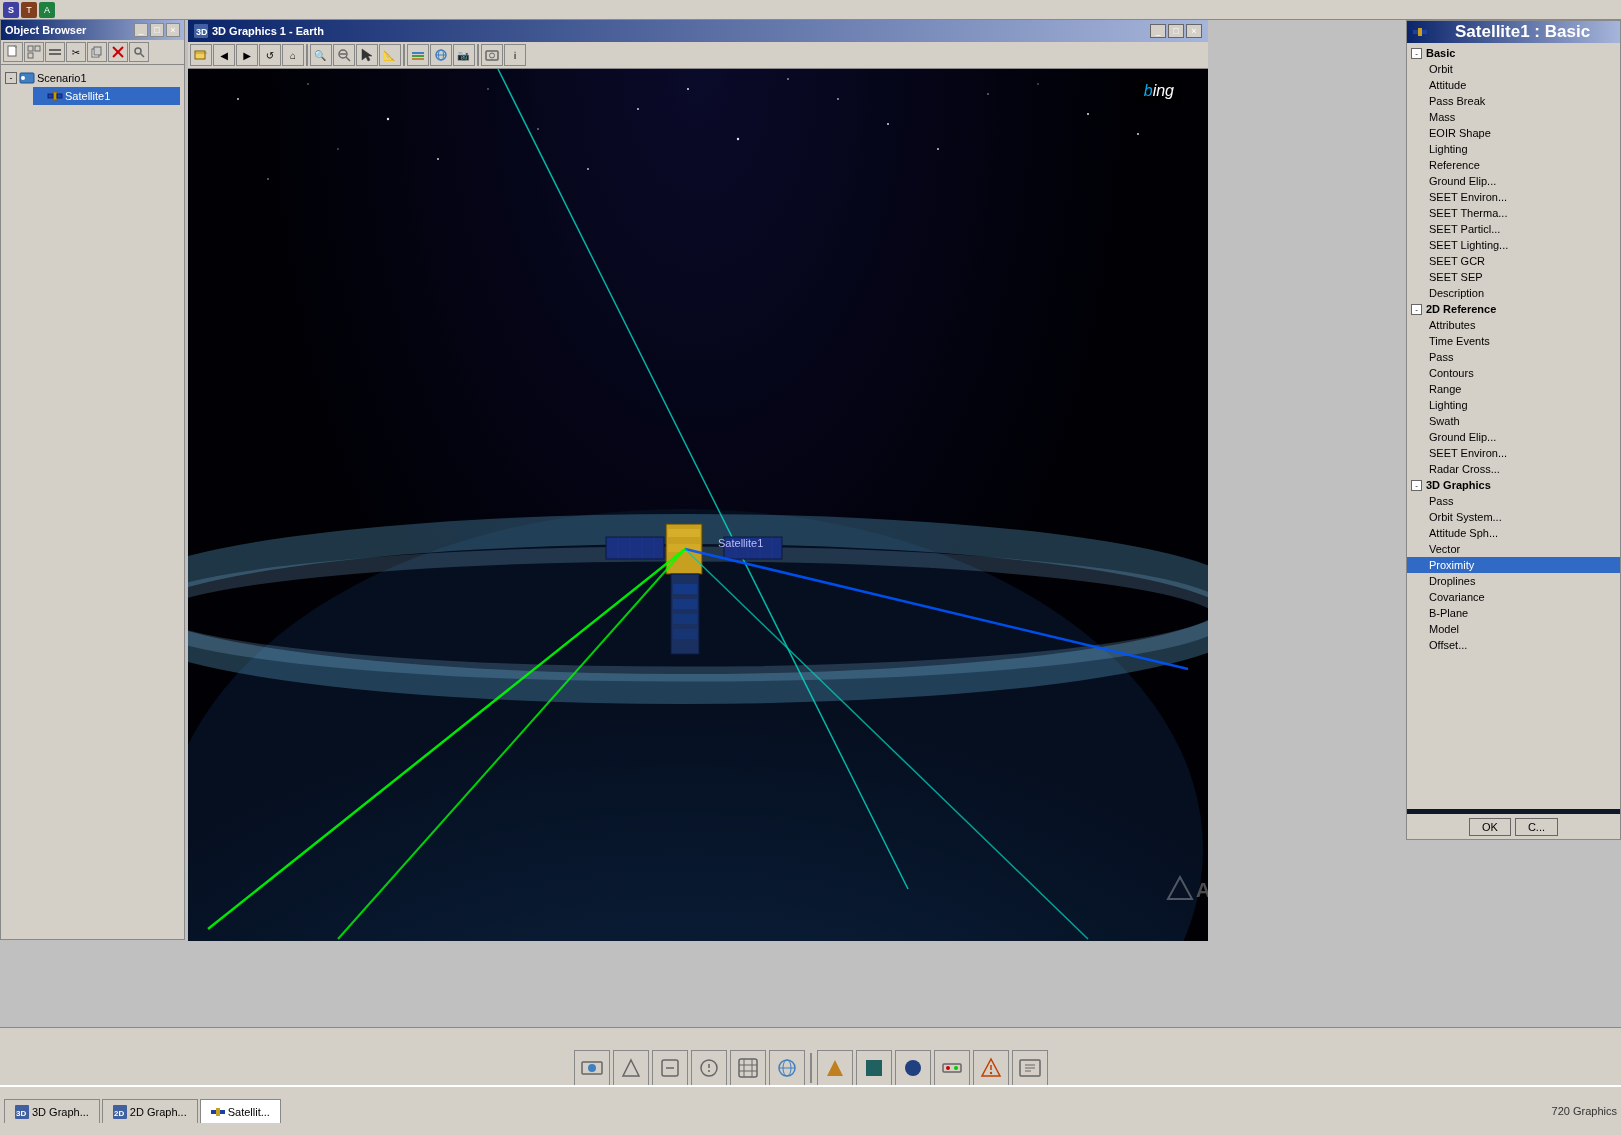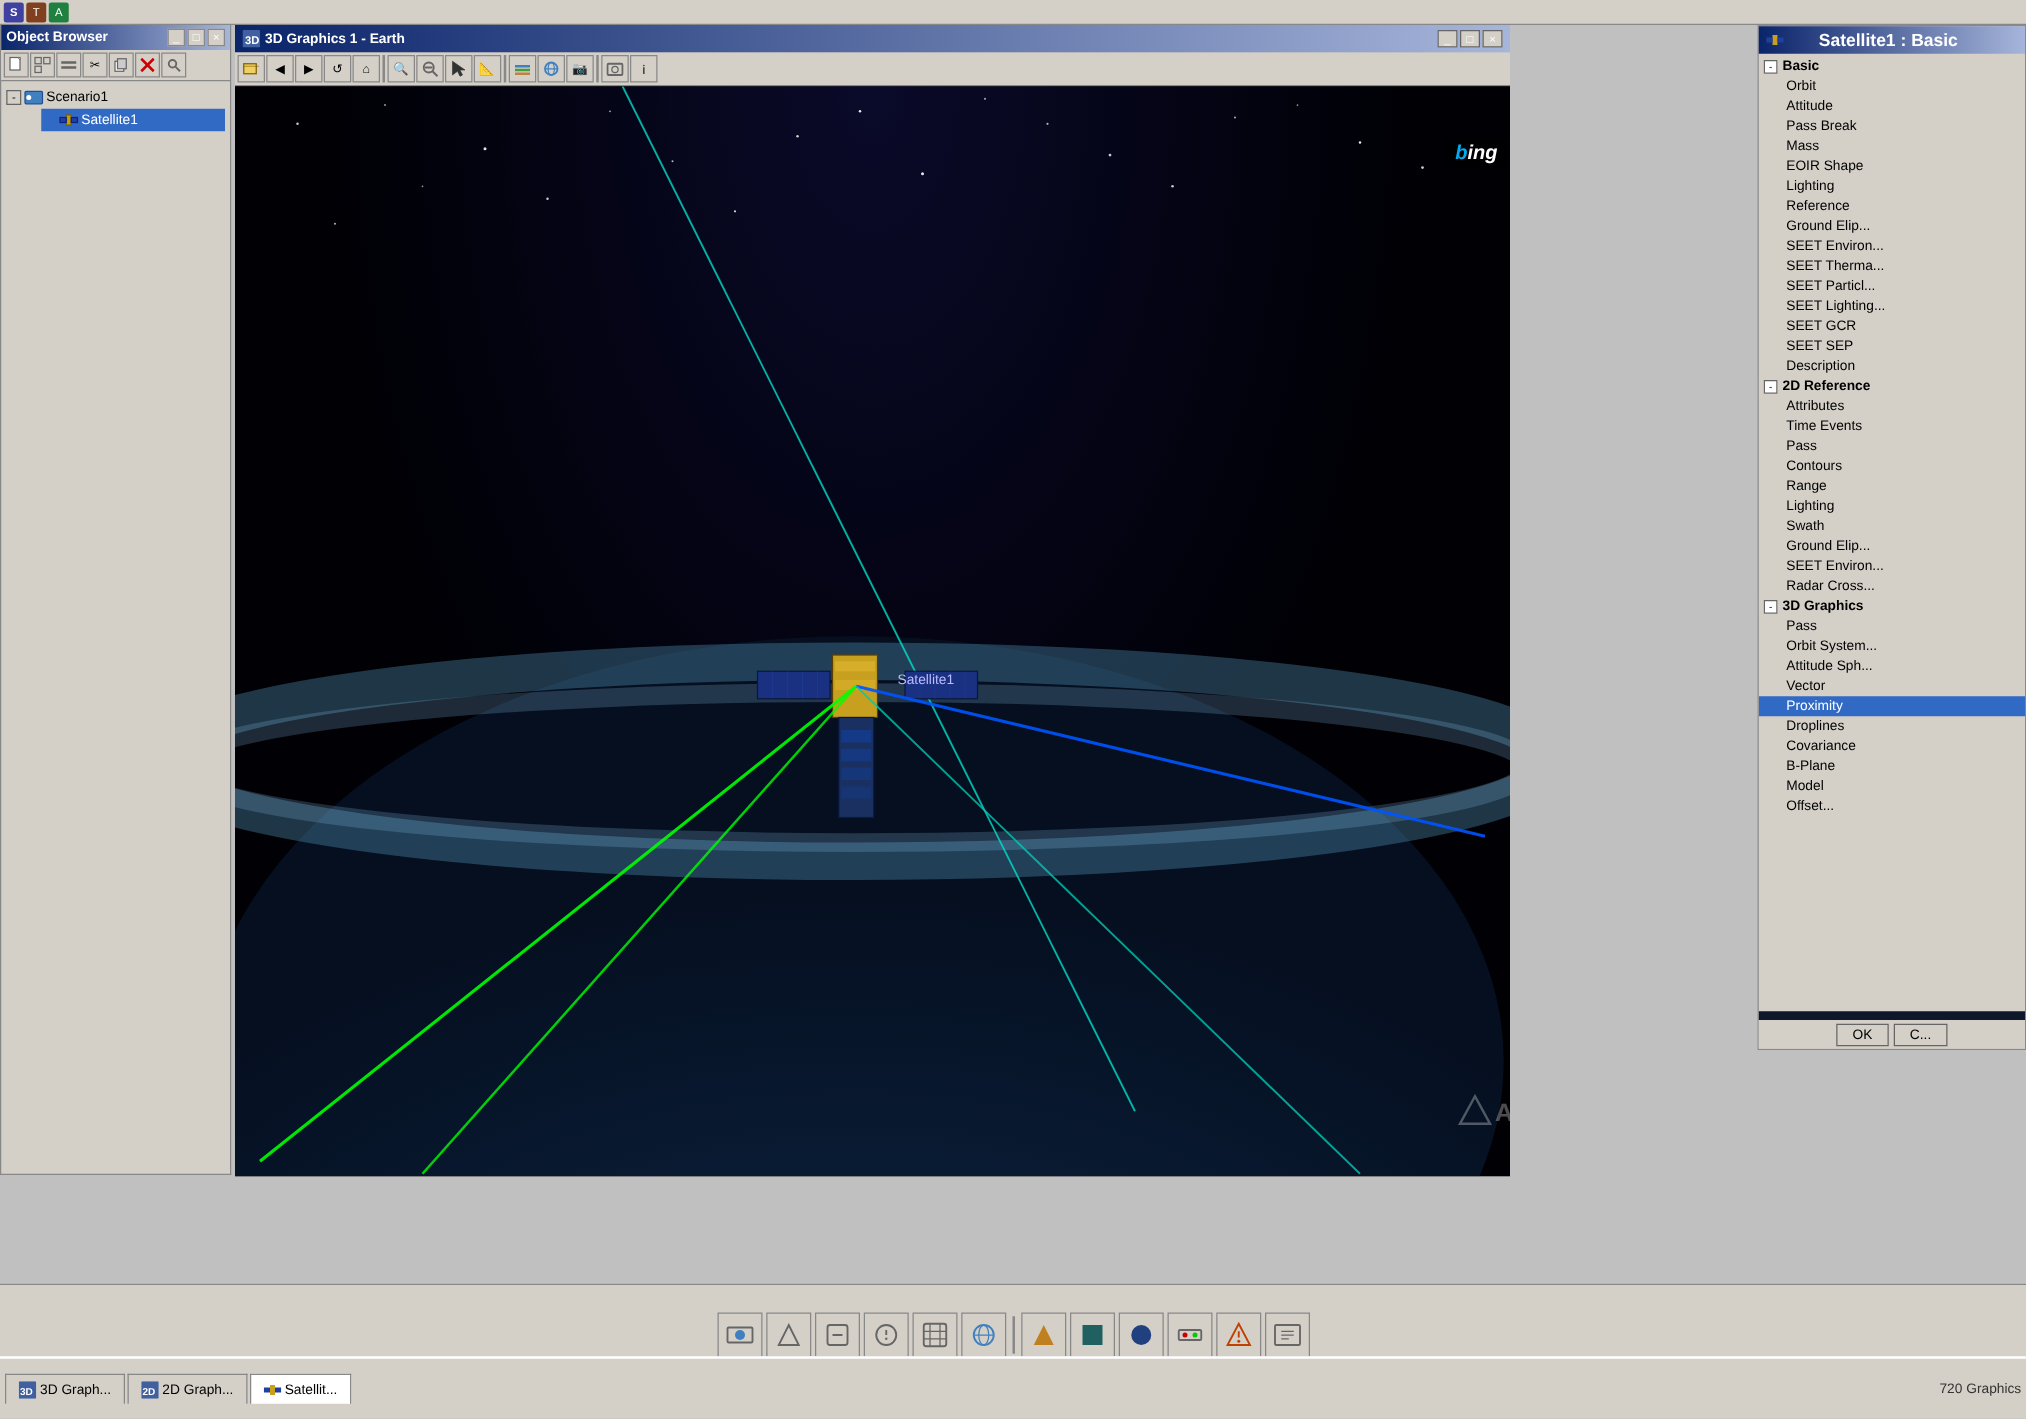--- a/index.html
+++ b/index.html
@@ -177,29 +177,28 @@
     .space-bg {
       position: absolute;
       inset: 0;
       background: radial-gradient(ellipse at center top, #0a0a2a 0%, #000005 60%);
     }
 
     
     .bing-logo {
       position: absolute;
       top: 10px;
-      right: 2px;
+      right: 26px;
       background: rgba(0,0,0,0.5);
       color: white;
       padding: 3px 8px;
       border-radius: 2px;
       font-size: 16px;
-      font-weight: bold;
+      font-weight: normal;
       font-style: italic;
-      margin-top: 32px;
     }
     .bing-logo .bing-b {
       color: #00adef;
     }
 
     
     .chinese-text {
       position: absolute;
       top: 70px;
       left: 200px;
@@ -249,21 +248,21 @@
     }
     .right-panel-titlebar {
       background: linear-gradient(to right, #0a246a, #a6b5da);
       color: white;
       padding: 2px 6px;
       height: 22px;
       display: flex;
       align-items: center;
     }
     .right-panel-title {
-      font-size: 14px;
+      font-size: 17px;
       font-weight: bold;
       padding-left: 24px;
     }
     .properties-list {
       padding: 2px 0;
       overflow-y: auto;
       height: calc(100% - 55px);
     }
     .prop-group {
       display: flex;
@@ -290,21 +289,21 @@
       font-size: 11px;
     }
     .prop-item.selected { background: #316ac5; color: white; }
     .right-panel-footer {
       position: absolute;
       bottom: 0;
       left: 0;
       right: 0;
       height: 30px;
       background: #d4d0c8;
-      border-top: 7px solid #0f172a;
+      border-top: 5px solid #0f172a;
       display: flex;
       align-items: center;
       justify-content: center;
       gap: 4px;
       padding: 2px;
     }
     .footer-btn {
       padding: 2px 12px;
       background: #d4d0c8;
       border: 1px solid #666;

